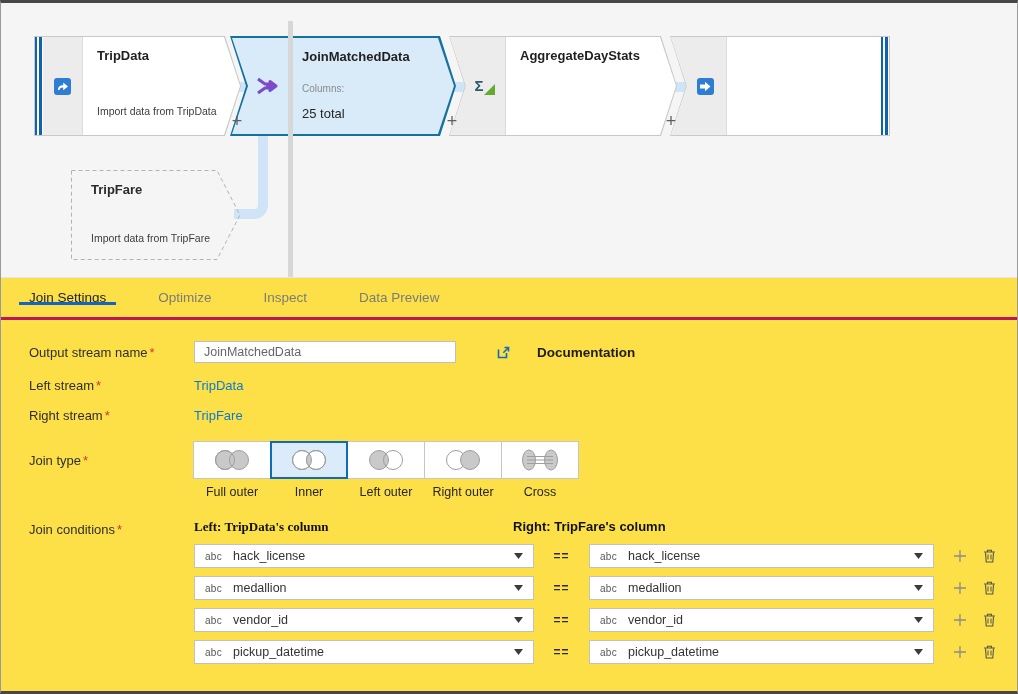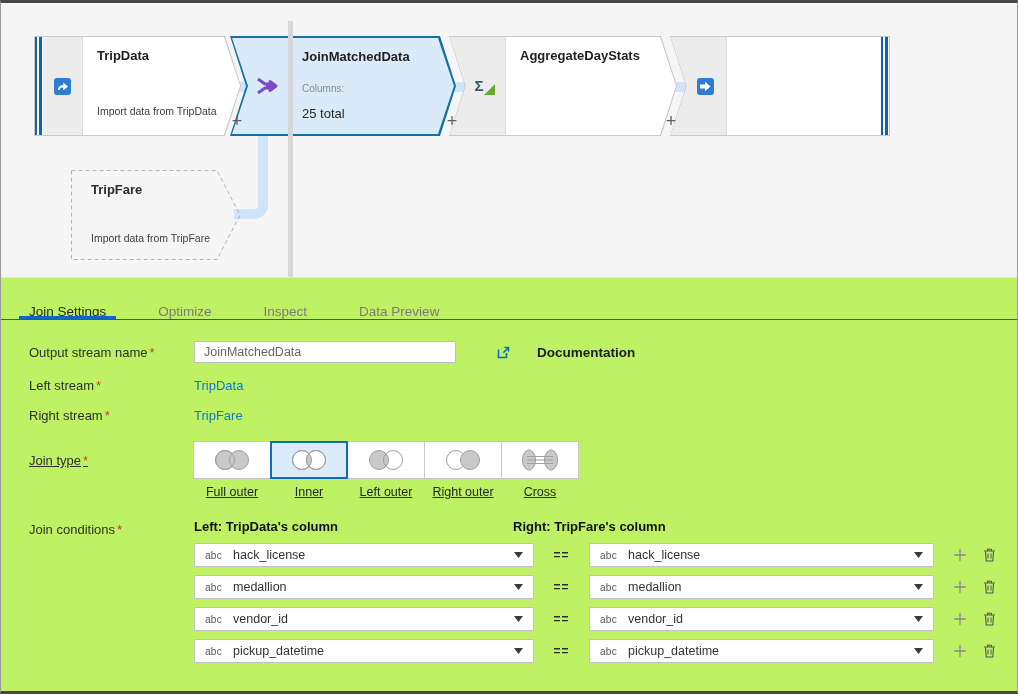--- a/index.html
+++ b/index.html
@@ -1,17 +1,17 @@
 <!DOCTYPE html>
 <html><head>
 <meta charset="utf-8">
 <style>
   * { margin:0; padding:0; box-sizing:border-box; }
   body { font-family:"Liberation Sans","DejaVu Sans",sans-serif; background:#fff; }
-  .screen{ position:relative; width:1018px; height:694px; background:#bef264;
+  .screen{ position:relative; width:1018px; height:694px; background:#fde047;
            border:1px solid #9a9a9a; border-top:3px solid #474747; border-bottom:3px solid #474747; overflow:hidden;}
 
   
   .canvas{ position:relative; height:275px; background:#f5f5f5; border-bottom:1px solid #e6e6e6; overflow:hidden;}
   .stream-line{ position:absolute; left:150px; top:79px; width:620px; height:10px; background:#cfe4f6; z-index:0;}
   .elbow{ position:absolute; left:233px; top:128px; width:34px; height:88px;
           border-right:10px solid #cfe4f6; border-bottom:10px solid #cfe4f6; border-bottom-right-radius:14px; z-index:0;}
   .vline{ position:absolute; left:287px; top:18px; width:5px; height:256px; background:#d7d7d7; z-index:5;}
 
   .node{ position:absolute; top:33px; height:100px; z-index:2;}
@@ -37,48 +37,48 @@
   .cols-label{ font-size:10px; color:#8b8b8b; }
   .cols-value{ font-size:13px; color:#262626; margin-top:12px;}
   .plus{ position:absolute; top:109px; width:18px; height:18px; z-index:3; font-size:18px; font-weight:300;
          color:#5f5f5f; line-height:18px; text-align:center; cursor:pointer; background:transparent;}
   .ghost{ position:absolute; left:70px; top:167px; width:170px; height:90px; z-index:1;}
   .ghost svg{ position:absolute; left:0; top:0; }
   .ghost-title{ position:absolute; left:20px; top:12px; font-size:13px; font-weight:700; color:#2b2b2b;}
   .ghost-desc{ position:absolute; left:20px; top:62px; font-size:10.5px; color:#3d3d3d;}
 
   
-  .tabs{ display:flex; align-items:flex-end; height:42px; padding-left:18px; border-bottom:1px solid #be185d;}
+  .tabs{ display:flex; align-items:center; height:42px; padding-left:18px; border-bottom:3px solid #be185d;}
   .tab{ position:relative; display:flex; align-items:center; padding:0 10px; margin-right:32px;
         font-size:13.5px; color:#7b7b7b; cursor:pointer;}
   .tab.active{ color:#252525; }
   .tab.active::after{ content:""; position:absolute; left:0; right:0; bottom:0; height:3px; background:#1164c8; }
 
   .form{ padding:21px 28px 0 28px; font-size:13px; color:#2f2f2f;}
   .frow{ display:flex; align-items:center; margin-bottom:15px;}
   .flabel{ width:165px; flex:none; }
   .req{ color:#d13438; margin-left:2px; }
   .txt-input{ width:262px; height:22px; border:1px solid #bfbfbf; padding:0 9px; font-size:12.5px; color:#666;
               font-family:"Liberation Sans","DejaVu Sans",sans-serif; outline:none; background:#fff;}
   .doc-link{ display:flex; align-items:center; margin-left:40px; cursor:pointer;}
   .doc-link .lbl{ margin-left:13px; font-size:13.5px; font-weight:700; color:#1d1d1d;padding-left:13px;}
   .stream-link{ color:#0b79d0; font-size:13px; text-decoration:none; cursor:pointer;}
 
-  .jt-row{ align-items:flex-start; margin-top:18px;text-decoration:underline;}
+  .jt-row{ align-items:flex-start; margin-top:18px;}
   .jt-row .flabel{ padding-top:12px; }
   .jt-boxes{ display:flex; }
   .jt-box{ width:78px; height:38px; background:#fff; border:1px solid #c6c6c6; margin-left:-1px;
            display:flex; align-items:center; justify-content:center; cursor:pointer; position:relative;}
   .jt-box.selected{ border:2px solid #0f6cbd; background:#dcebf9; z-index:1;}
   .jt-labels{ display:flex; margin-top:6px;}
   .jt-label{ width:78px; text-align:center; font-size:12.5px; color:#262626; margin-left:-1px;}
 
   .cond-row-wrap{ align-items:flex-start; margin-top:20px;}
   .cond-headers{ display:flex; margin-bottom:9px; }
-  .ch-left{ width:319px; font-size:13px; font-weight:700; color:#111;}
+  .ch-left{ width:319px; font-size:13px; font-weight:700; color:#111;font-family:Liberation Serif, serif;}
   .ch-right{ font-size:13px; font-weight:700; color:#111;}
   .cond-row{ display:flex; align-items:center; margin-bottom:8px;}
   .dd{ height:24px; border:1px solid #c1c1c1; background:#fff; display:flex; align-items:center;
        padding:0 10px; cursor:pointer;}
   .dd-left{ width:340px; }
   .dd-right{ width:345px; }
   .abc{ font-size:10px; color:#565656; margin-right:11px; letter-spacing:.3px; flex:none;}
   .dd-val{ flex:1; font-size:12.5px; color:#333; white-space:nowrap; overflow:hidden;}
   .op{ width:55px; text-align:center; font-size:12px; font-weight:700; color:#2b2b2b; letter-spacing:1px;}
   .row-actions{ display:flex; align-items:center; margin-left:18px; }

